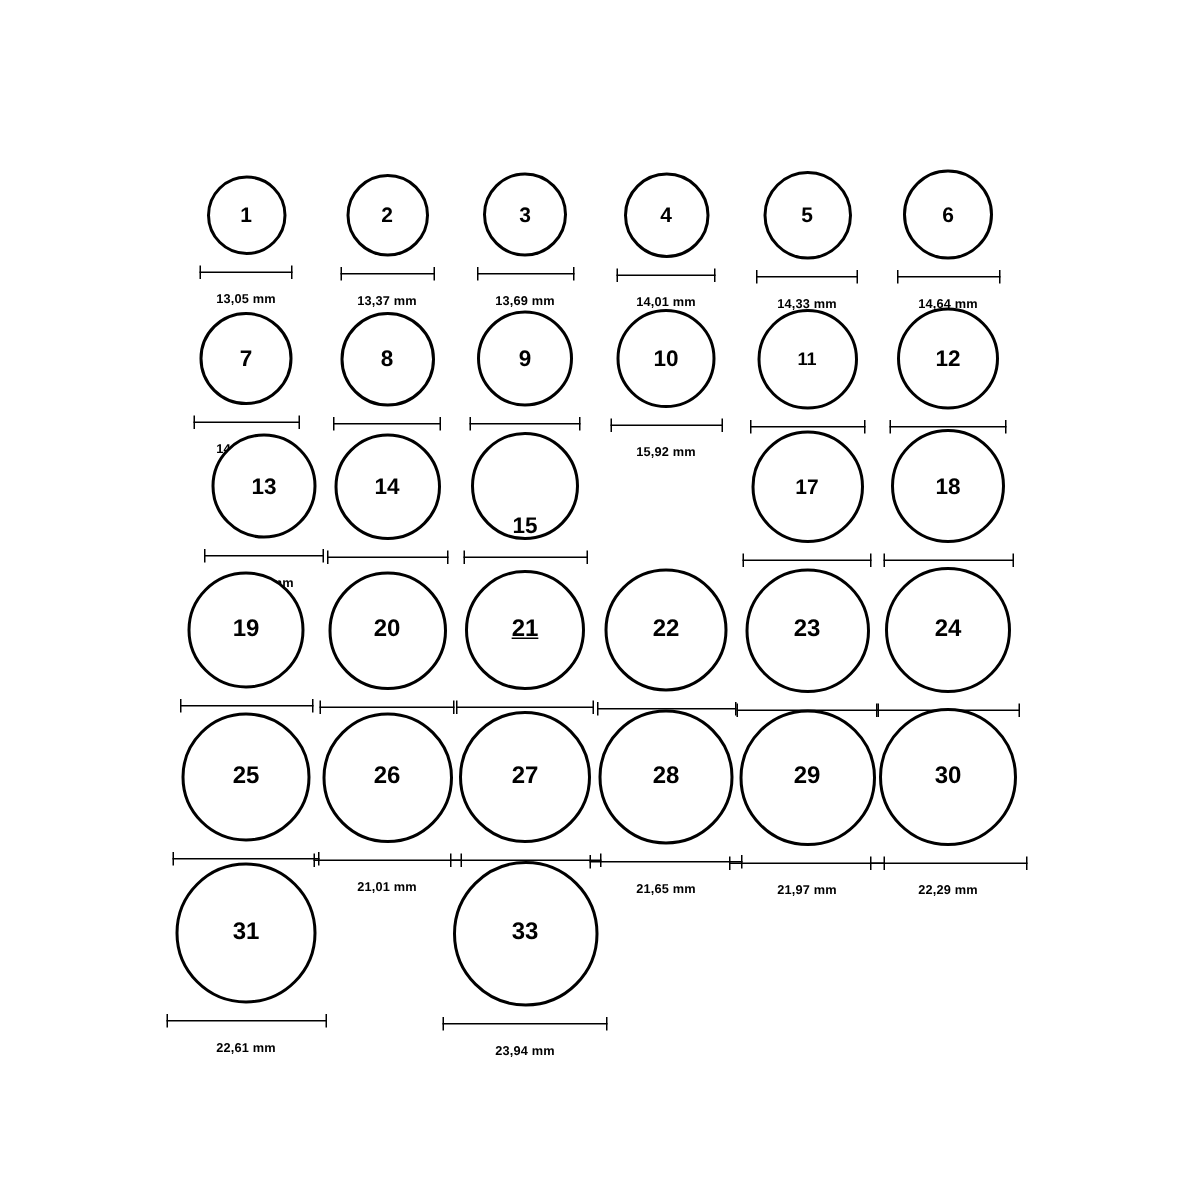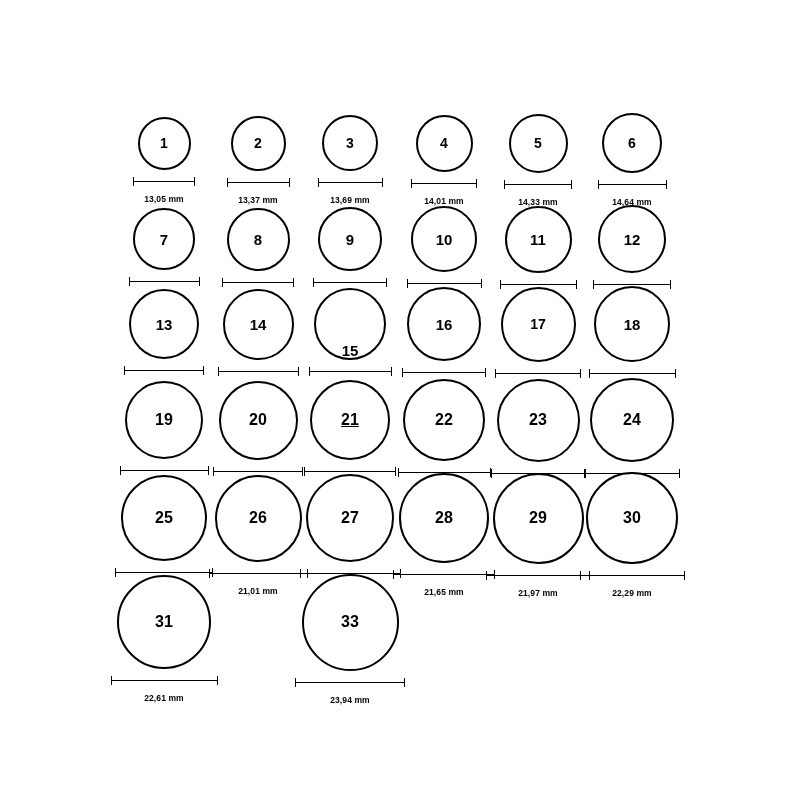--- a/index.html
+++ b/index.html
@@ -187,41 +187,41 @@
         </div>
         <div class="measure" style="width: 75px;">
           <div class="measure-line"></div>
           <div class="measure-cap left"></div>
           <div class="measure-cap right"></div>
         </div>
         <div class="measure-label">15,92 mm</div>
       </div>
       <div class="ring-cell" style="left: 468px; top: 205.5px; width: 140px;">
         <div class="ring-circle" style="width: 67px; height: 67px;">
-          <span class="ring-number" style="font-size: 15px;">11</span>
+          <span class="ring-number" style="font-size: 12px;">11</span>
         </div>
         <div class="measure" style="width: 77px;">
           <div class="measure-line"></div>
           <div class="measure-cap left"></div>
           <div class="measure-cap right"></div>
         </div>
         <div class="measure-label">16,24 mm</div>
       </div>
       <div class="ring-cell" style="left: 562px; top: 205px; width: 140px;">
         <div class="ring-circle" style="width: 68px; height: 68px;">
           <span class="ring-number" style="font-size: 15px;">12</span>
         </div>
         <div class="measure" style="width: 78px;">
           <div class="measure-line"></div>
           <div class="measure-cap left"></div>
           <div class="measure-cap right"></div>
         </div>
         <div class="measure-label">16,56 mm</div>
       </div>
-      <div class="ring-cell" style="left: 94px; top: 289px; width: 140px;">
+      <div class="ring-cell" style="left: 106px; top: 289px; width: 140px;">
         <div class="ring-circle" style="width: 70px; height: 70px;">
           <span class="ring-number" style="font-size: 15px;">13</span>
         </div>
         <div class="measure" style="width: 80px;">
           <div class="measure-line"></div>
           <div class="measure-cap left"></div>
           <div class="measure-cap right"></div>
         </div>
         <div class="measure-label">16,87 mm</div>
       </div>
@@ -239,31 +239,20 @@
       <div class="ring-cell" style="left: 280px; top: 288px; width: 140px;">
         <div class="ring-circle" style="width: 72px; height: 72px; align-items: flex-end;">
           <span class="ring-number" style="font-size: 15px;">15</span>
         </div>
         <div class="measure" style="width: 83px;">
           <div class="measure-line"></div>
           <div class="measure-cap left"></div>
           <div class="measure-cap right"></div>
         </div>
         <div class="measure-label">17,51 mm</div>
-      </div>
-      <div class="ring-cell" style="left: 374px; top: 287px; width: 140px;">
-        <div class="ring-circle" style="width: 74px; height: 74px;">
-          <span class="ring-number" style="font-size: 15px;">16</span>
-        </div>
-        <div class="measure" style="width: 84px;">
-          <div class="measure-line"></div>
-          <div class="measure-cap left"></div>
-          <div class="measure-cap right"></div>
-        </div>
-        <div class="measure-label">17,83 mm</div>
       </div>
       <div class="ring-cell" style="left: 468px; top: 286.5px; width: 140px;">
         <div class="ring-circle" style="width: 75px; height: 75px;">
           <span class="ring-number" style="font-size: 14px;">17</span>
         </div>
         <div class="measure" style="width: 86px;">
           <div class="measure-line"></div>
           <div class="measure-cap left"></div>
           <div class="measure-cap right"></div>
         </div>

